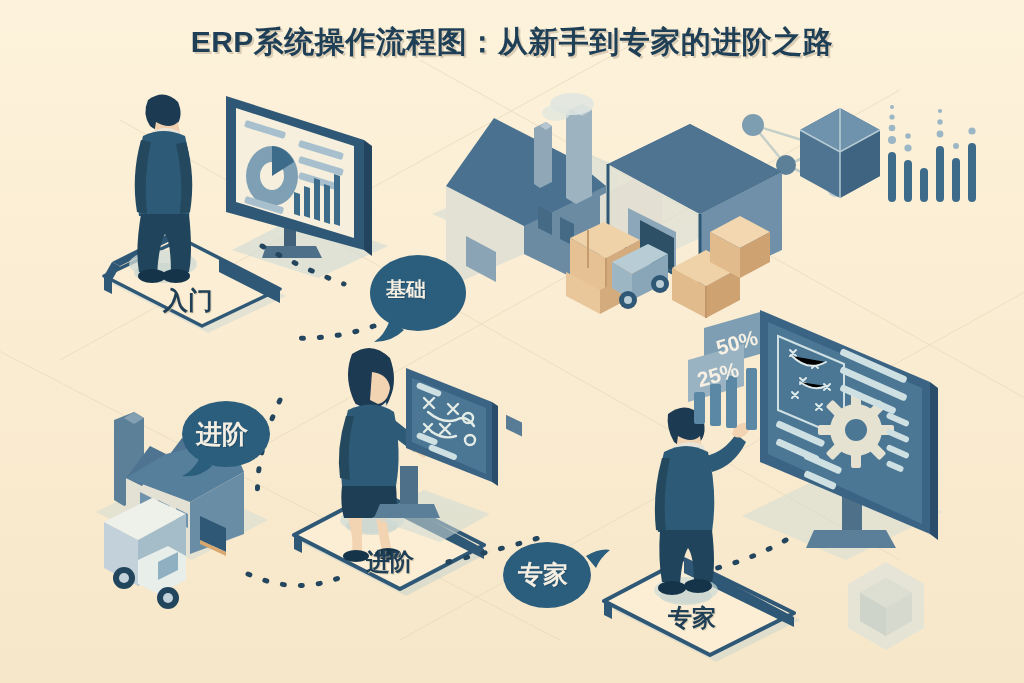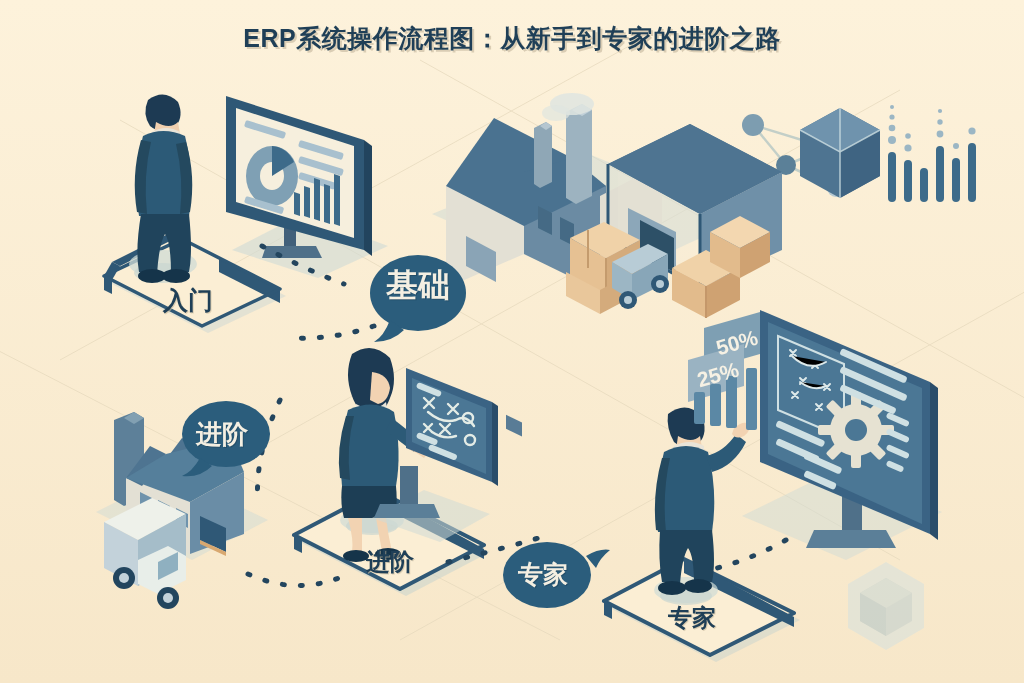--- a/index.html
+++ b/index.html
@@ -26,21 +26,21 @@
   .title-layer {
     position: absolute;
     top: 22px;
     left: 0;
     width: 1024px;
     text-align: center;
     pointer-events: none;
   }
   .title-text {
     display: inline-block;
-    font-size: 25px;
+    font-size: 30px;
     font-weight: bold;
     letter-spacing: 0.5px;
     color: #1f3f57;
     text-shadow: 2px 2px 0 rgba(190,175,150,0.55);
     font-family: "Liberation Sans", "DejaVu Sans", sans-serif;
     text-align: right;
   }
   .lbl {
     position: absolute;
     font-weight: bold;
@@ -475,21 +475,21 @@
       <path d="M586,556 q14,-8 24,-6 q-10,8 -14,18z" fill="#2b5d7c"></path>
     </g>
   </svg>
 
   <div class="title-layer">
     <span class="title-text">ERP系统操作流程图：从新手到专家的进阶之路</span>
   </div>
 
   <div class="lbl" style="left:163px; top:284px; font-size:25px;text-align:center;">入门</div>
 
-  <div class="badge-text" style="left:386px; top:264px; font-size:32px;">基础</div>
+  <div class="badge-text" style="left:386px; top:276px; font-size:20px;">基础</div>
 
   <div class="badge-text" style="left:196px; top:417px; font-size:26px;">进阶</div>
 
   <div class="lbl" style="left:366px; top:546px; font-size:24px;">进阶</div>
 
   <div class="badge-text" style="left:518px; top:558px; font-size:25px;">专家</div>
 
   <div class="lbl" style="left:668px; top:602px; font-size:24px;">专家</div>
 
   <div class="pct" style="left:716px; top:331px; font-size:21px; transform:rotate(-16deg);">50%</div>

